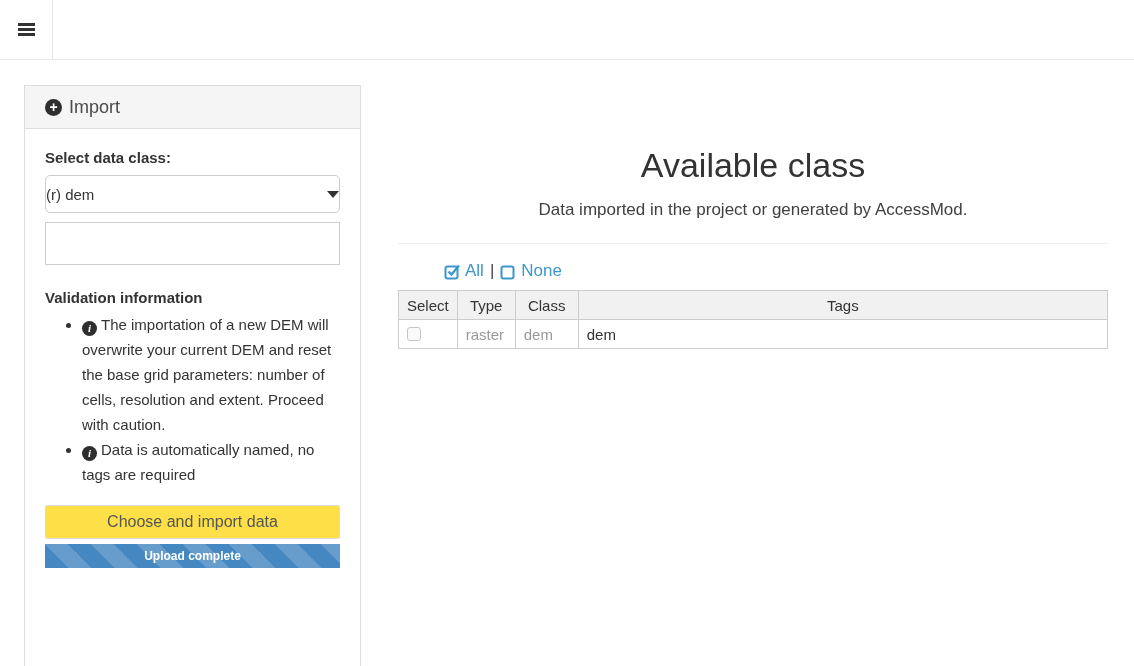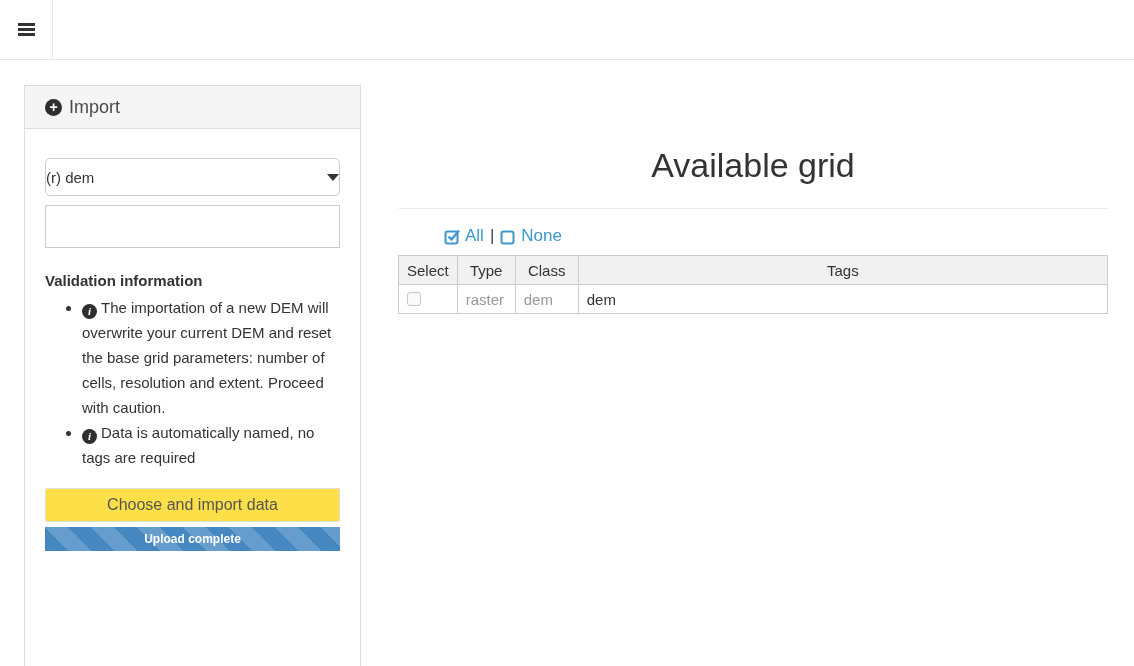--- a/index.html
+++ b/index.html
@@ -102,20 +102,21 @@
 
   <div class="sidebar">
     <div class="sidebar-header">
       <span class="circle-icon">
         <span class="plus-glyph">+</span>
       </span>
       <span>Import</span>
     </div>
     <div class="sidebar-body">
 
+      <div class="field-label">Select data class:</div>
       <div class="select-box">
         <span>(r) dem</span>
         <span class="caret-down"></span>
       </div>
 
       <input class="tags-input" type="text" placeholder="" style="">
 
       <div class="field-label valid-label">Validation information</div>
       <ul class="valid-list">
         <li>
@@ -130,21 +131,22 @@
         <span>Choose and import data</span>
       </div>
       <div class="progress">
         <span>Upload complete</span>
       </div>
 
     </div>
   </div>
 
   <div class="main">
-    <div class="main-title">Available grid</div>
+    <div class="main-title">Available class</div>
+    <div class="main-subtitle">Data imported in the project or generated by AccessMod.</div>
     <hr>
 
     <div class="select-links">
       <a class="link">
         <svg width="17" height="17" viewBox="0 0 17 17">
           <rect x="1.5" y="3.5" width="12" height="12" rx="2" fill="none" stroke="#3c97cc" stroke-width="2"></rect>
           <path d="M4.5 8.5 L7.5 11.5 L15 2.5" fill="none" stroke="#3c97cc" stroke-width="2.4"></path>
         </svg>
         <span>All</span>
       </a>

